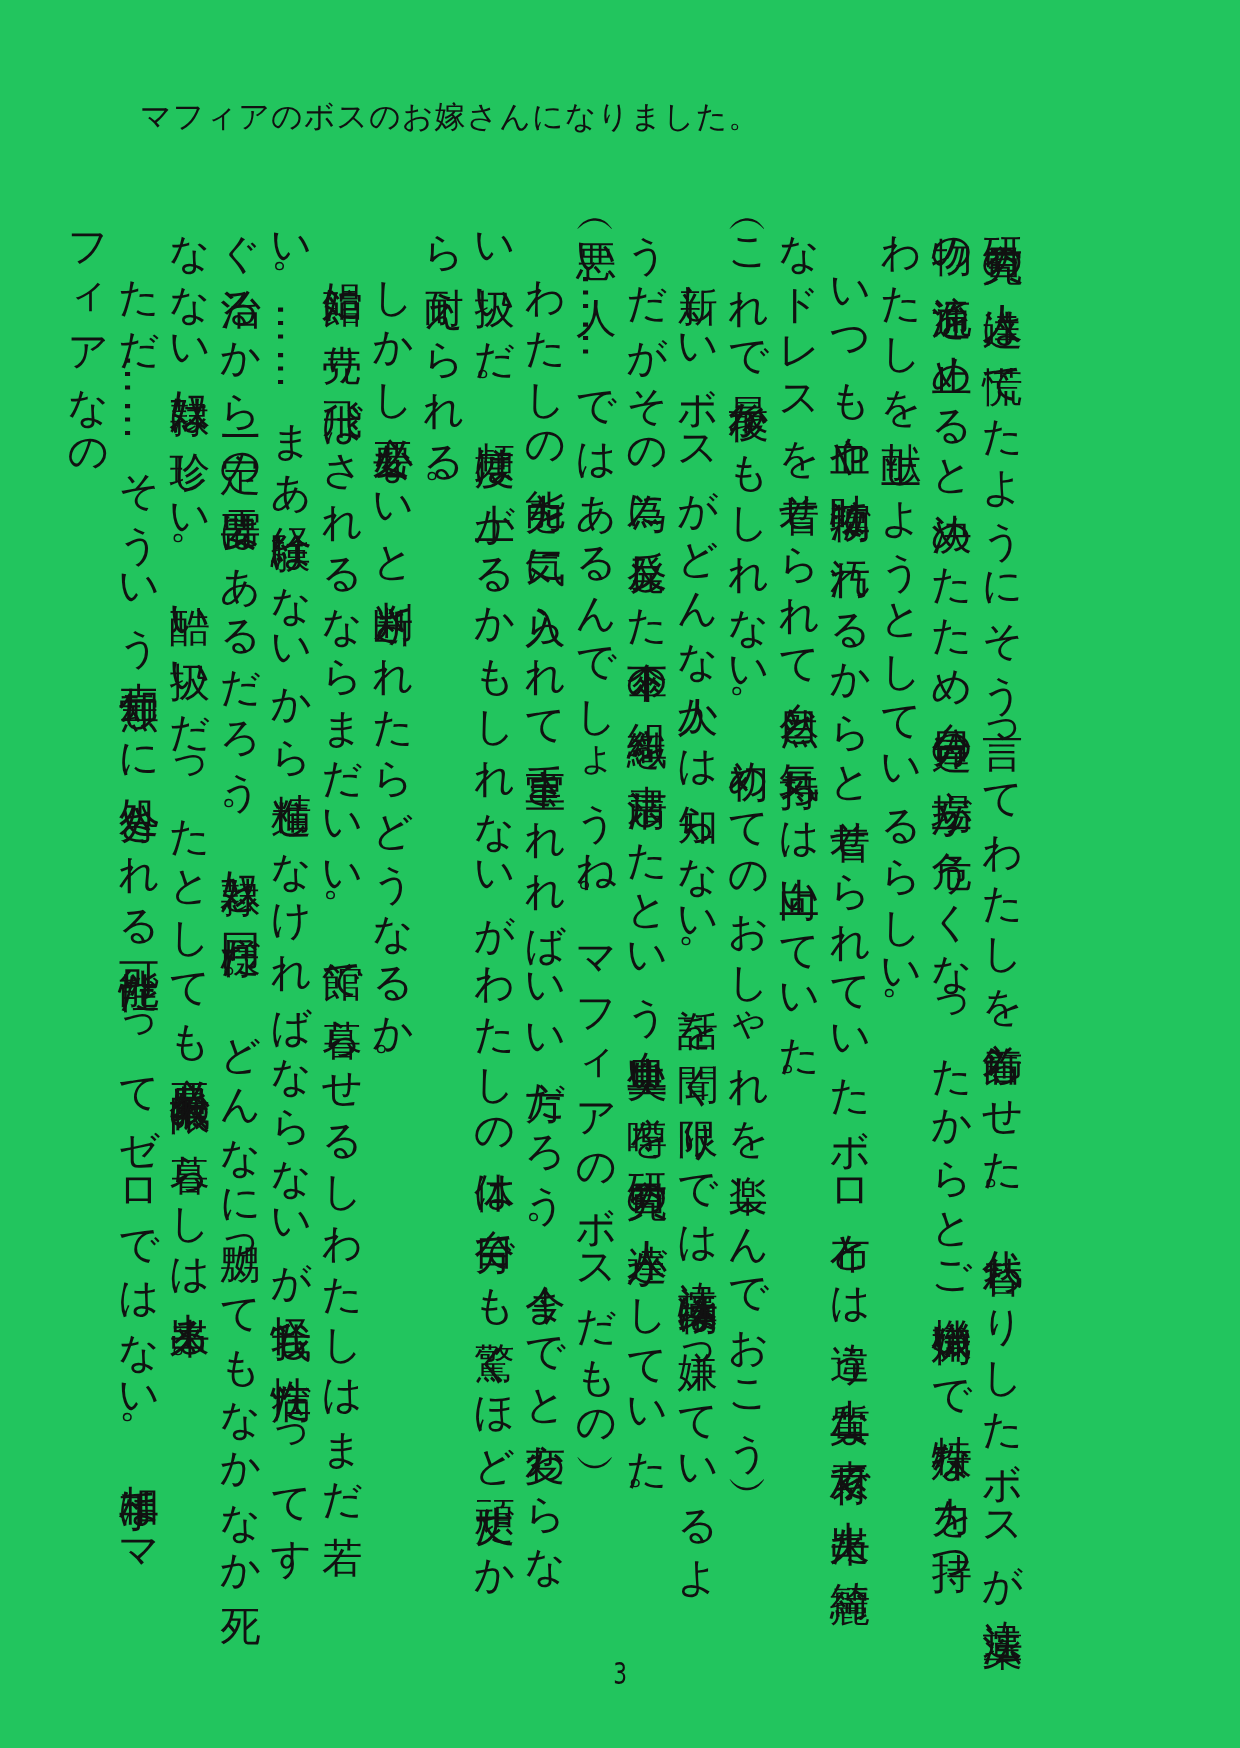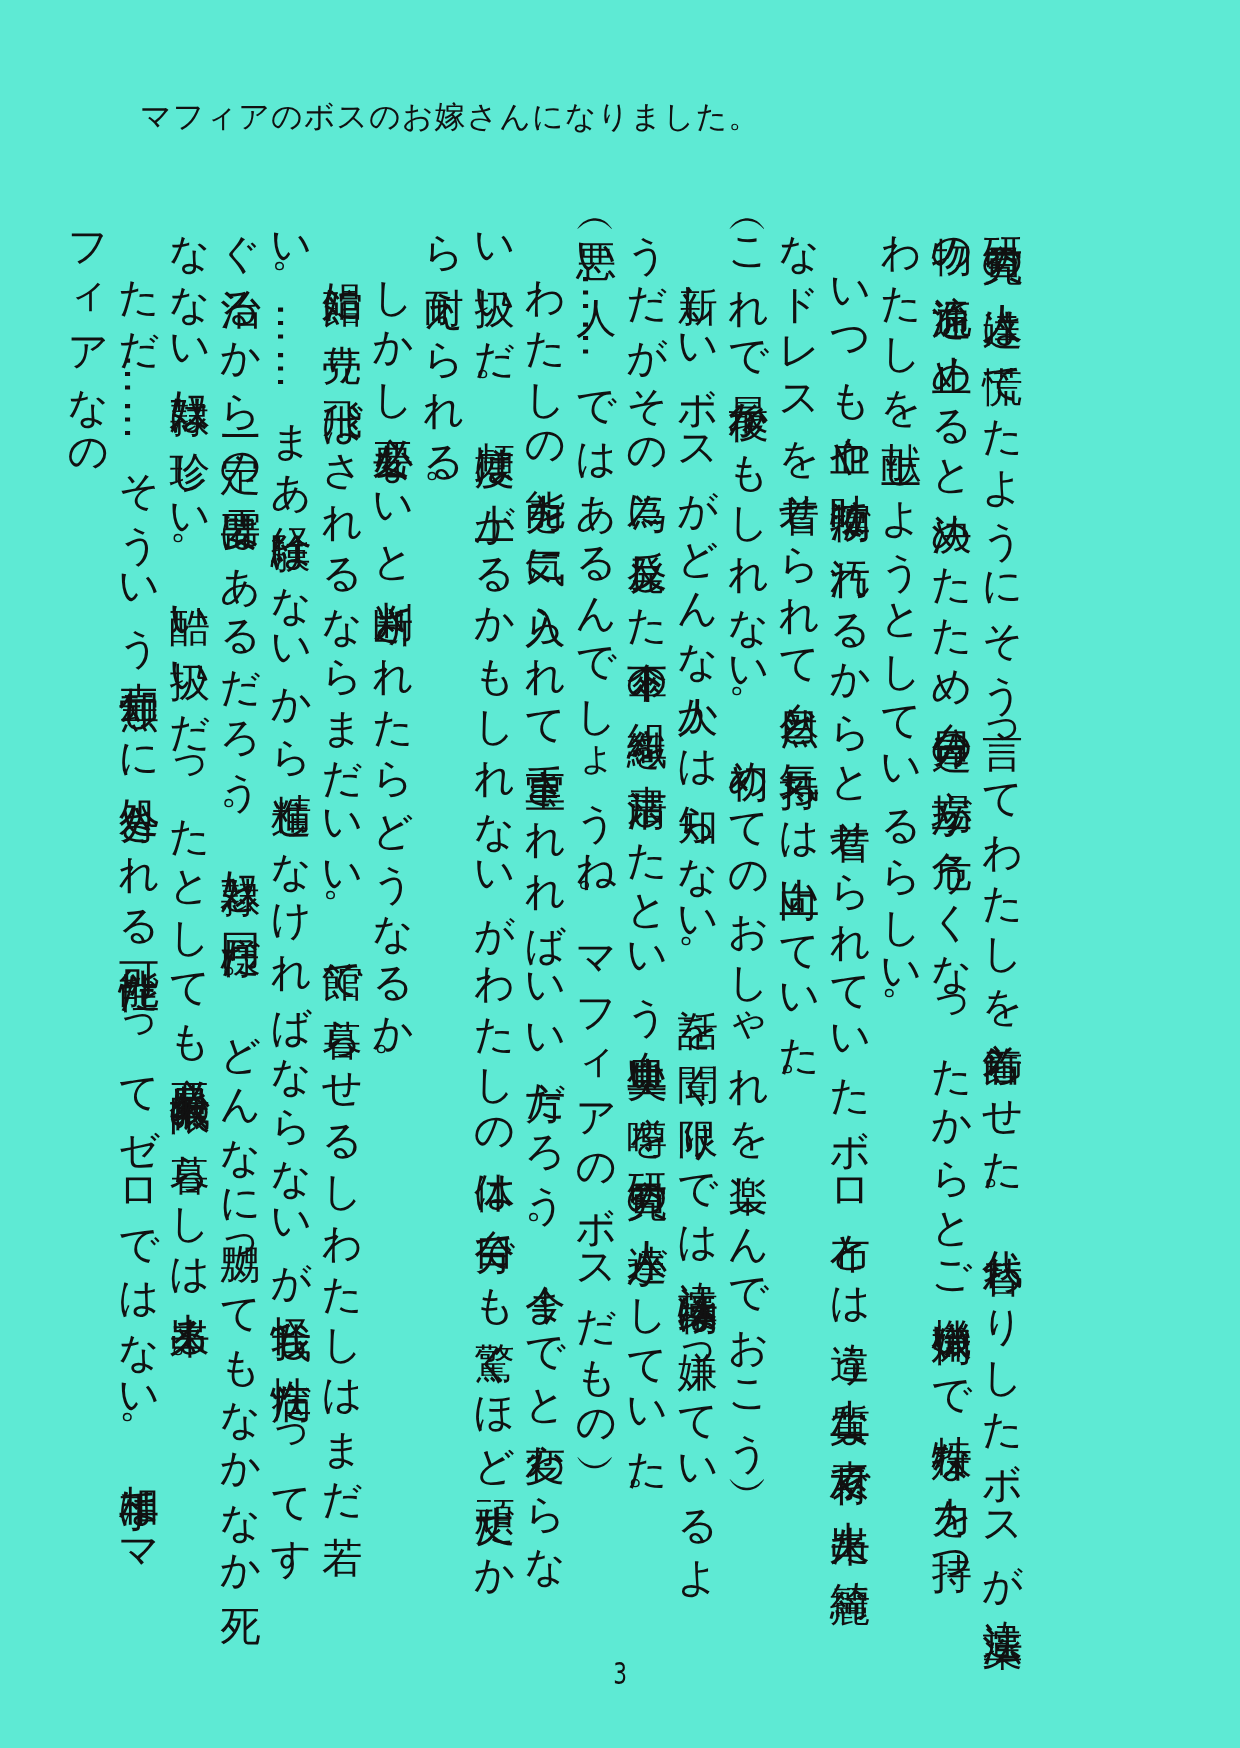--- a/index.html
+++ b/index.html
@@ -13,21 +13,21 @@
       position: relative;
       overflow: hidden;
       color: #111111;
       font-family: "DejaVu Sans", "Liberation Sans", sans-serif;
     }
     .page {
       position: absolute;
       left: 0; top: 0;
       width: 1240px;
       height: 1748px;
-      background: #5eead4;
+      background: #22c55e;
     }
     .running-title {
       position: absolute;
       left: 140px;
       top: 96px;
       font-size: 31px;
       letter-spacing: 1px;
       line-height: 40px;
       white-space: nowrap;
     }

